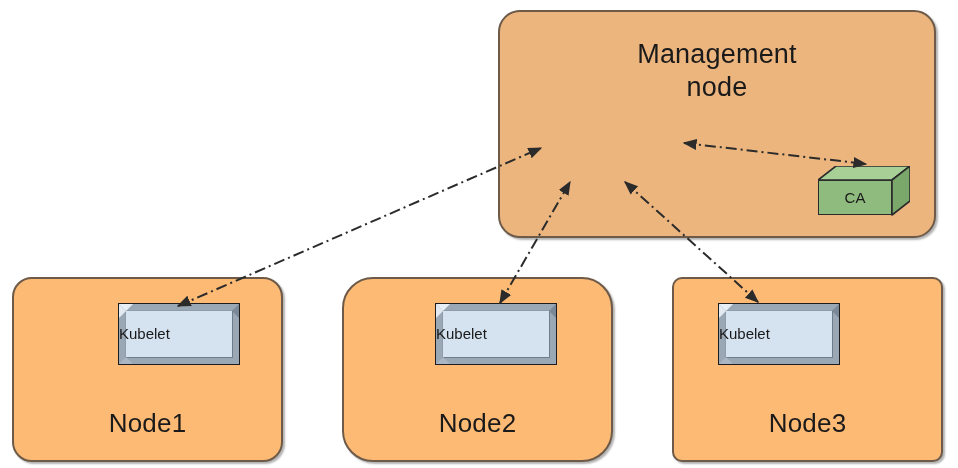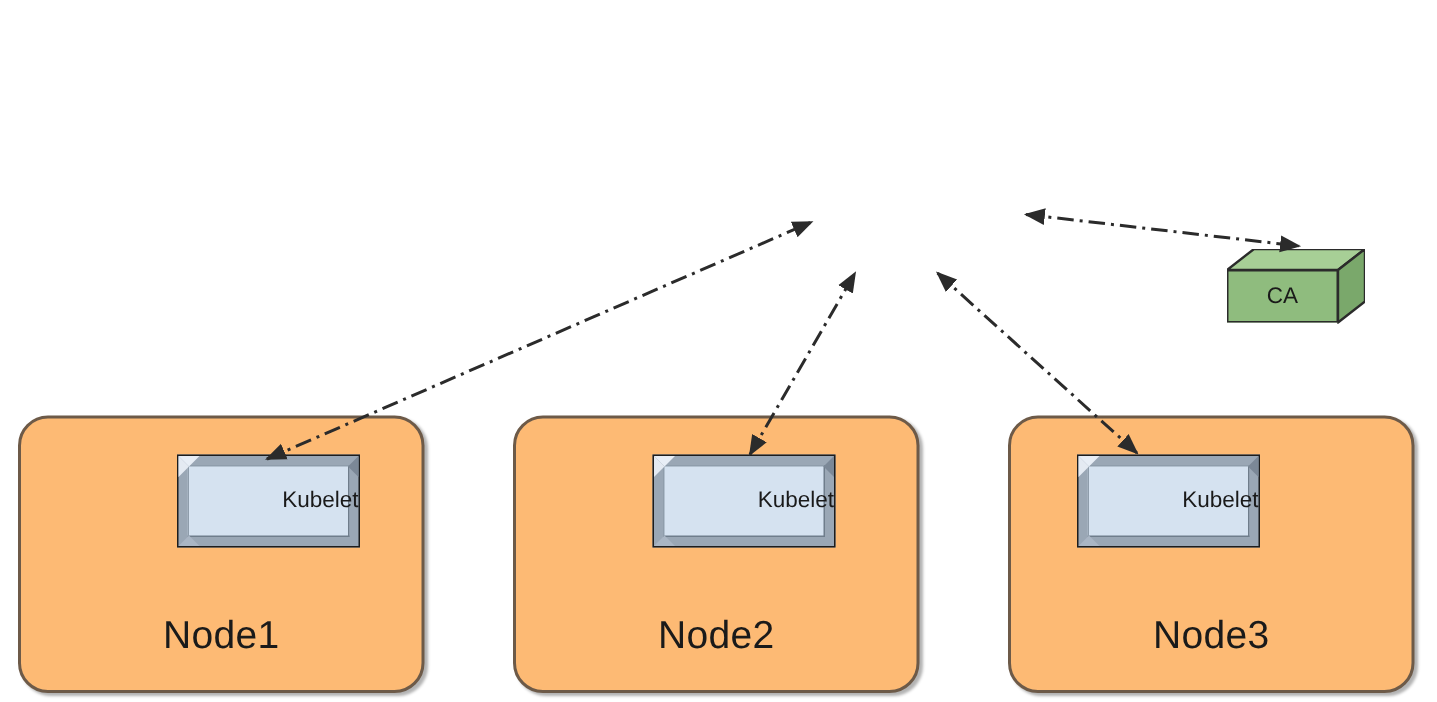--- a/index.html
+++ b/index.html
@@ -123,21 +123,21 @@
     line-height: 19px;
   }
 
   
   .kubelet-box {
     top: 303px;
     width: 122px; height: 62px;
   }
   .kubelet-box .bevel-label {
     left: 0; right: 0; top: 21px;
-    text-align: right;
+    text-align: left;
     font-size: 15px;
   }
   #kubelet-box-1 { left: 118px; }
   #kubelet-box-2 { left: 435px; }
   #kubelet-box-3 { left: 718px; }
 
   
   #ca-box {
     position: absolute;
     left: 818px; top: 166px;
@@ -180,42 +180,46 @@
     stroke-width: 2;
     fill: none;
     stroke-dasharray: 11 4 2 4;
   }
 </style>
 </head>
 <body>
 
 <div id="canvas">
 
+  <div class="container-box mgmt-box" id="mgmt-node" style="left:498px; top:10px; width:438px; height:228px;">
+    <div class="box-title mgmt-title">Management
+node</div>
+  </div>
 
 
   <div id="ca-box">
     <svg class="ca-top" viewBox="0 0 92 50">
 
       <polygon points="0,14 18,0 92,0 74,14" fill="#a7cf96" stroke="#2b2b2b" stroke-width="1.6" stroke-linejoin="round"></polygon>
 
       <polygon points="74,14 92,0 92,35 74,49" fill="#7aa86b" stroke="#2b2b2b" stroke-width="1.6" stroke-linejoin="round"></polygon>
     </svg>
     <div class="ca-front"></div>
     <div class="ca-label">CA</div>
   </div>
 
   <div class="container-box node-box" id="node-box-1" style="left:12px; top:277px; width:271px; height:185px;">
     <div class="box-title node-title">Node1</div>
   </div>
 
-  <div class="container-box node-box" id="node-box-2" style="left:342px; top:277px; width:271px; height:185px;">
+  <div class="container-box node-box" id="node-box-2" style="left:342px; top:277px; width:271px; height:185px;border-radius:31px;">
     <div class="box-title node-title">Node2</div>
   </div>
 
-  <div class="container-box node-box" id="node-box-3" style="left:672px; top:277px; width:271px; height:185px;">
+  <div class="container-box node-box" id="node-box-3" style="left:672px; top:277px; width:271px; height:185px;border-radius:10px;">
     <div class="box-title node-title">Node3</div>
   </div>
 
   <div class="bevel-box kubelet-box" id="kubelet-box-1">
     <div class="bevel-face"></div>
     <span class="bv bv-top"></span>
     <span class="bv bv-left"></span>
     <span class="bv bv-right"></span>
     <span class="bv bv-bottom"></span>
     <div class="bevel-label">Kubelet</div>

